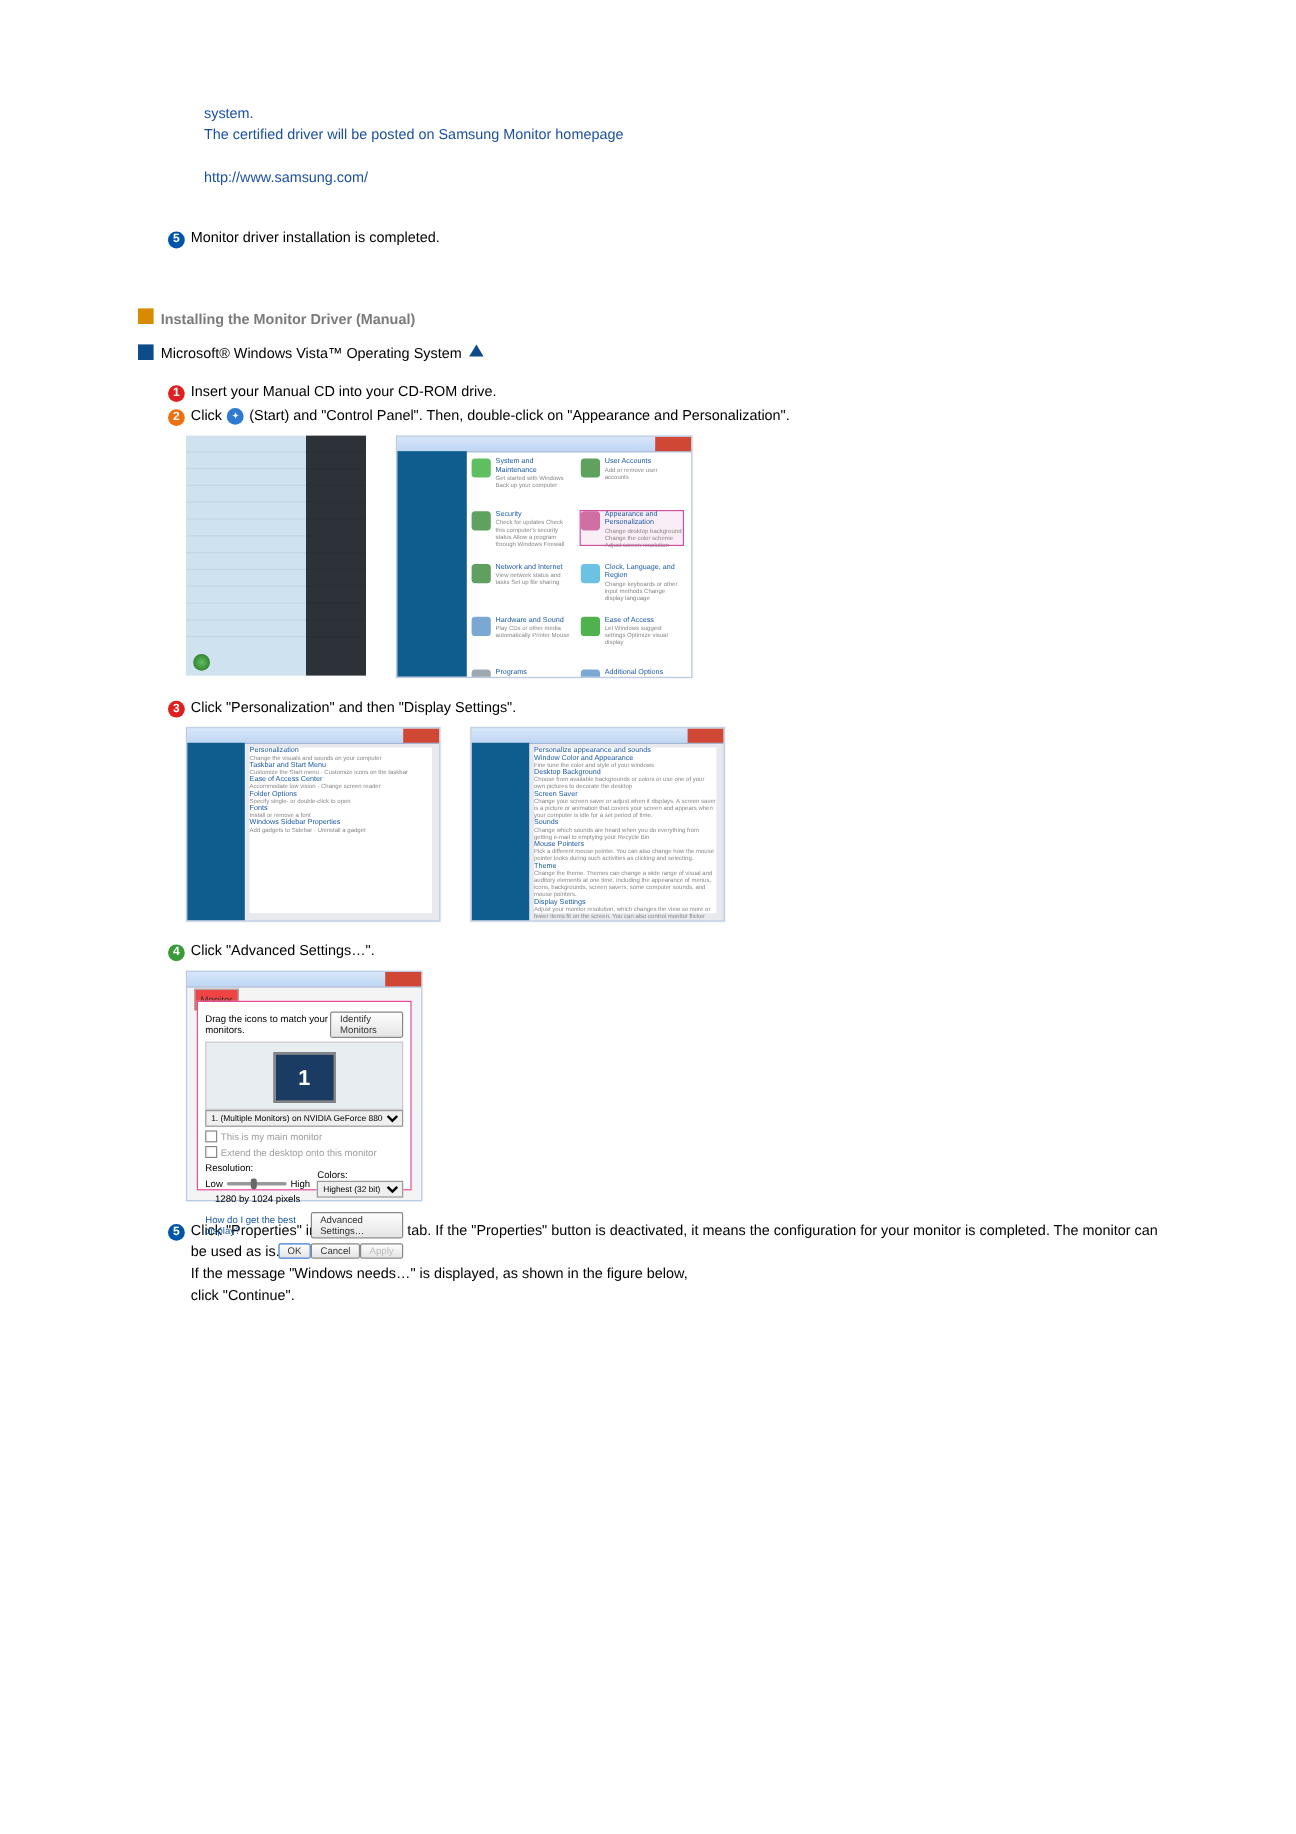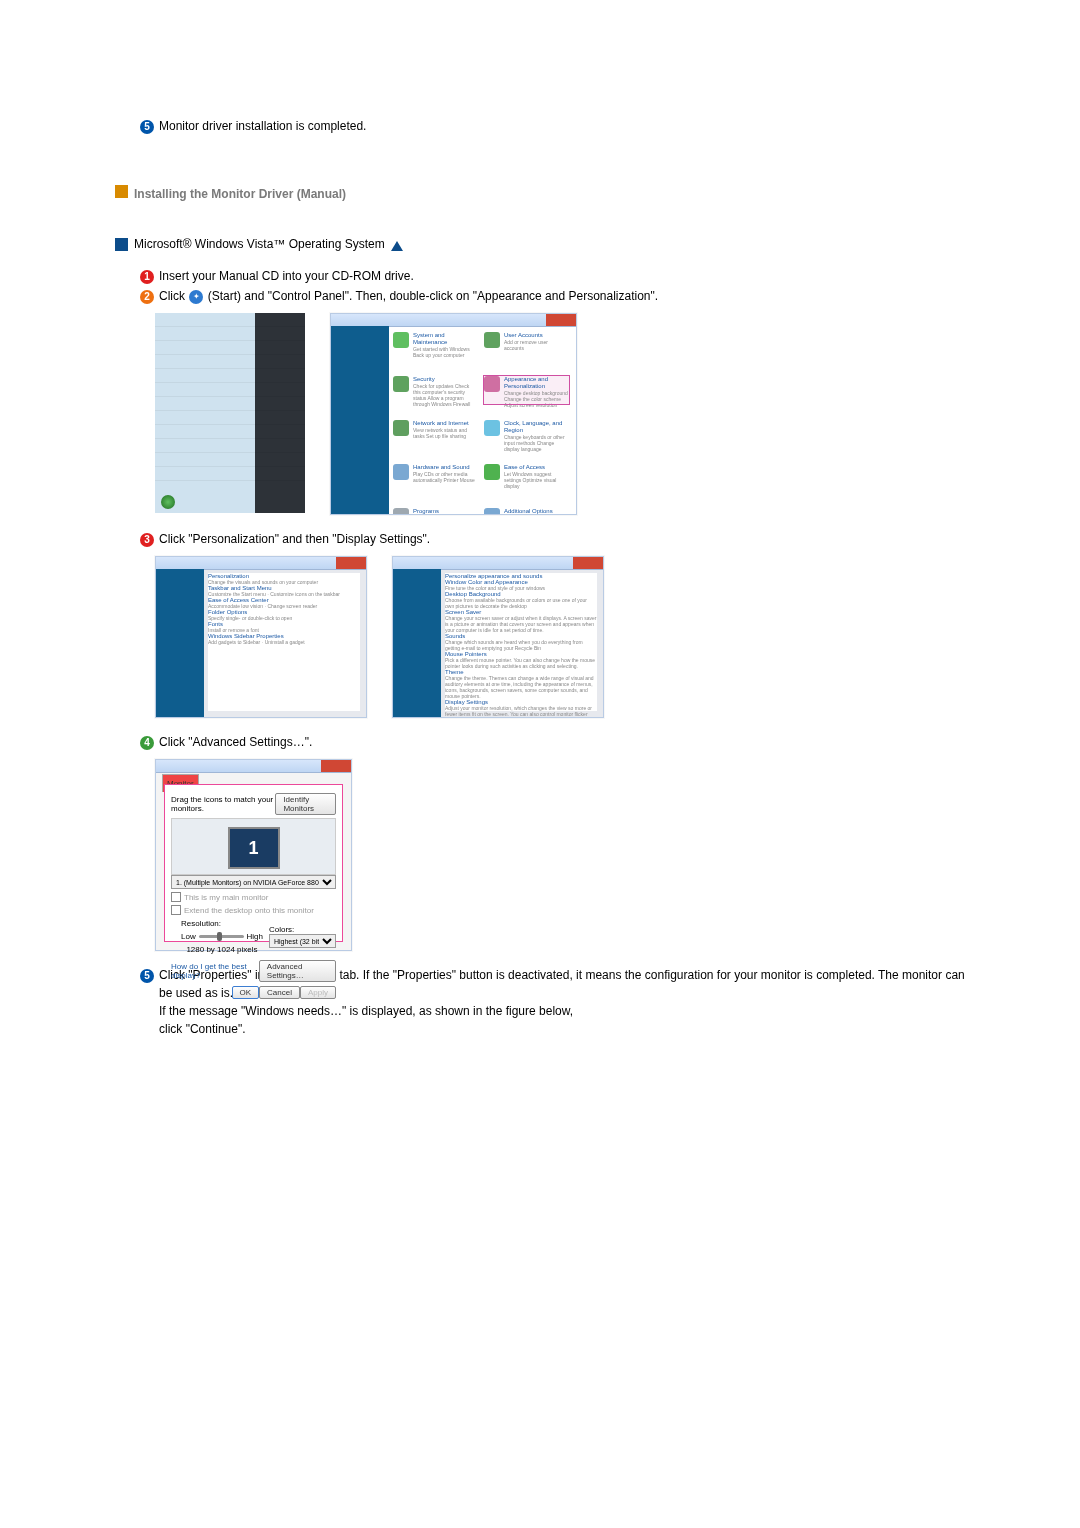--- a/index.html
+++ b/index.html
@@ -62,22 +62,22 @@
       width: 13px;
       height: 13px;
       background: #d88a00;
       margin-right: 6px;
       flex-shrink: 0;
     }
     .sect-head .lbl  { color: #7a7a7a; font-weight: bold; }
 
     .sub-head {
       display: flex;
-      align-items: flex-end;
-      margin-top: 36px;
+      align-items: flex-start;
+      margin-top: 14px;
       margin-left: 0;
     }
     .sub-head .sq {
       width: 13px;
       height: 13px;
       background: #0c4c8a;
       margin-right: 6px;
       flex-shrink: 0;
     }
     .arrow-up {
@@ -176,20 +176,26 @@
     }
     .ds-shot .linkish{color:#1d5aa5;font-size:8px;}
     .ds-shot select{font-size:7px;width:100%;height:14px;border:1px solid #999;}
     .spacer{height:30px;}
   </style>
 </head>
 <body>
 
 <div class="page">
 
+  <div class="indent-body blue-text">
+    <div>system.</div>
+    <div>The certified driver will be posted on Samsung Monitor homepage</div>
+    <br>
+    <a href="#" class="link">http://www.samsung.com/</a>
+  </div>
 
   <div class="spacer"></div>
 
   <div class="step-row indent-step">
     <span class="badge b-blue">5</span>
     <span>Monitor driver installation is completed.</span>
   </div>
 
   <div class="sect-head">
     <span class="sq"></span>
@@ -403,21 +409,21 @@
         </select>
         <div class="row">
             <span style="width:8px;height:8px;border:1px solid #888;margin-right:3px;"></span>
             <span style="color:#9d9d9d;">This is my main monitor</span>
           </div>
         <div class="row">
             <span style="width:8px;height:8px;border:1px solid #888;margin-right:3px;"></span>
             <span style="color:#9d9d9d;">Extend the desktop onto this monitor</span>
           </div>
 
-        <div class="row" style="margin-top:4px;margin-left:10px;">
+        <div class="row" style="margin-top:4px;">
           <div style="width:55%;">
             <div>Resolution:</div>
             <div class="row" style="gap:3px;">
               <span>Low</span>
               <div class="slider" style="flex:1;">
                   <div class="thumb"></div>
                 </div>
               <span>High</span>
             </div>
             <div style="text-align:center;">1280 by 1024 pixels</div>

